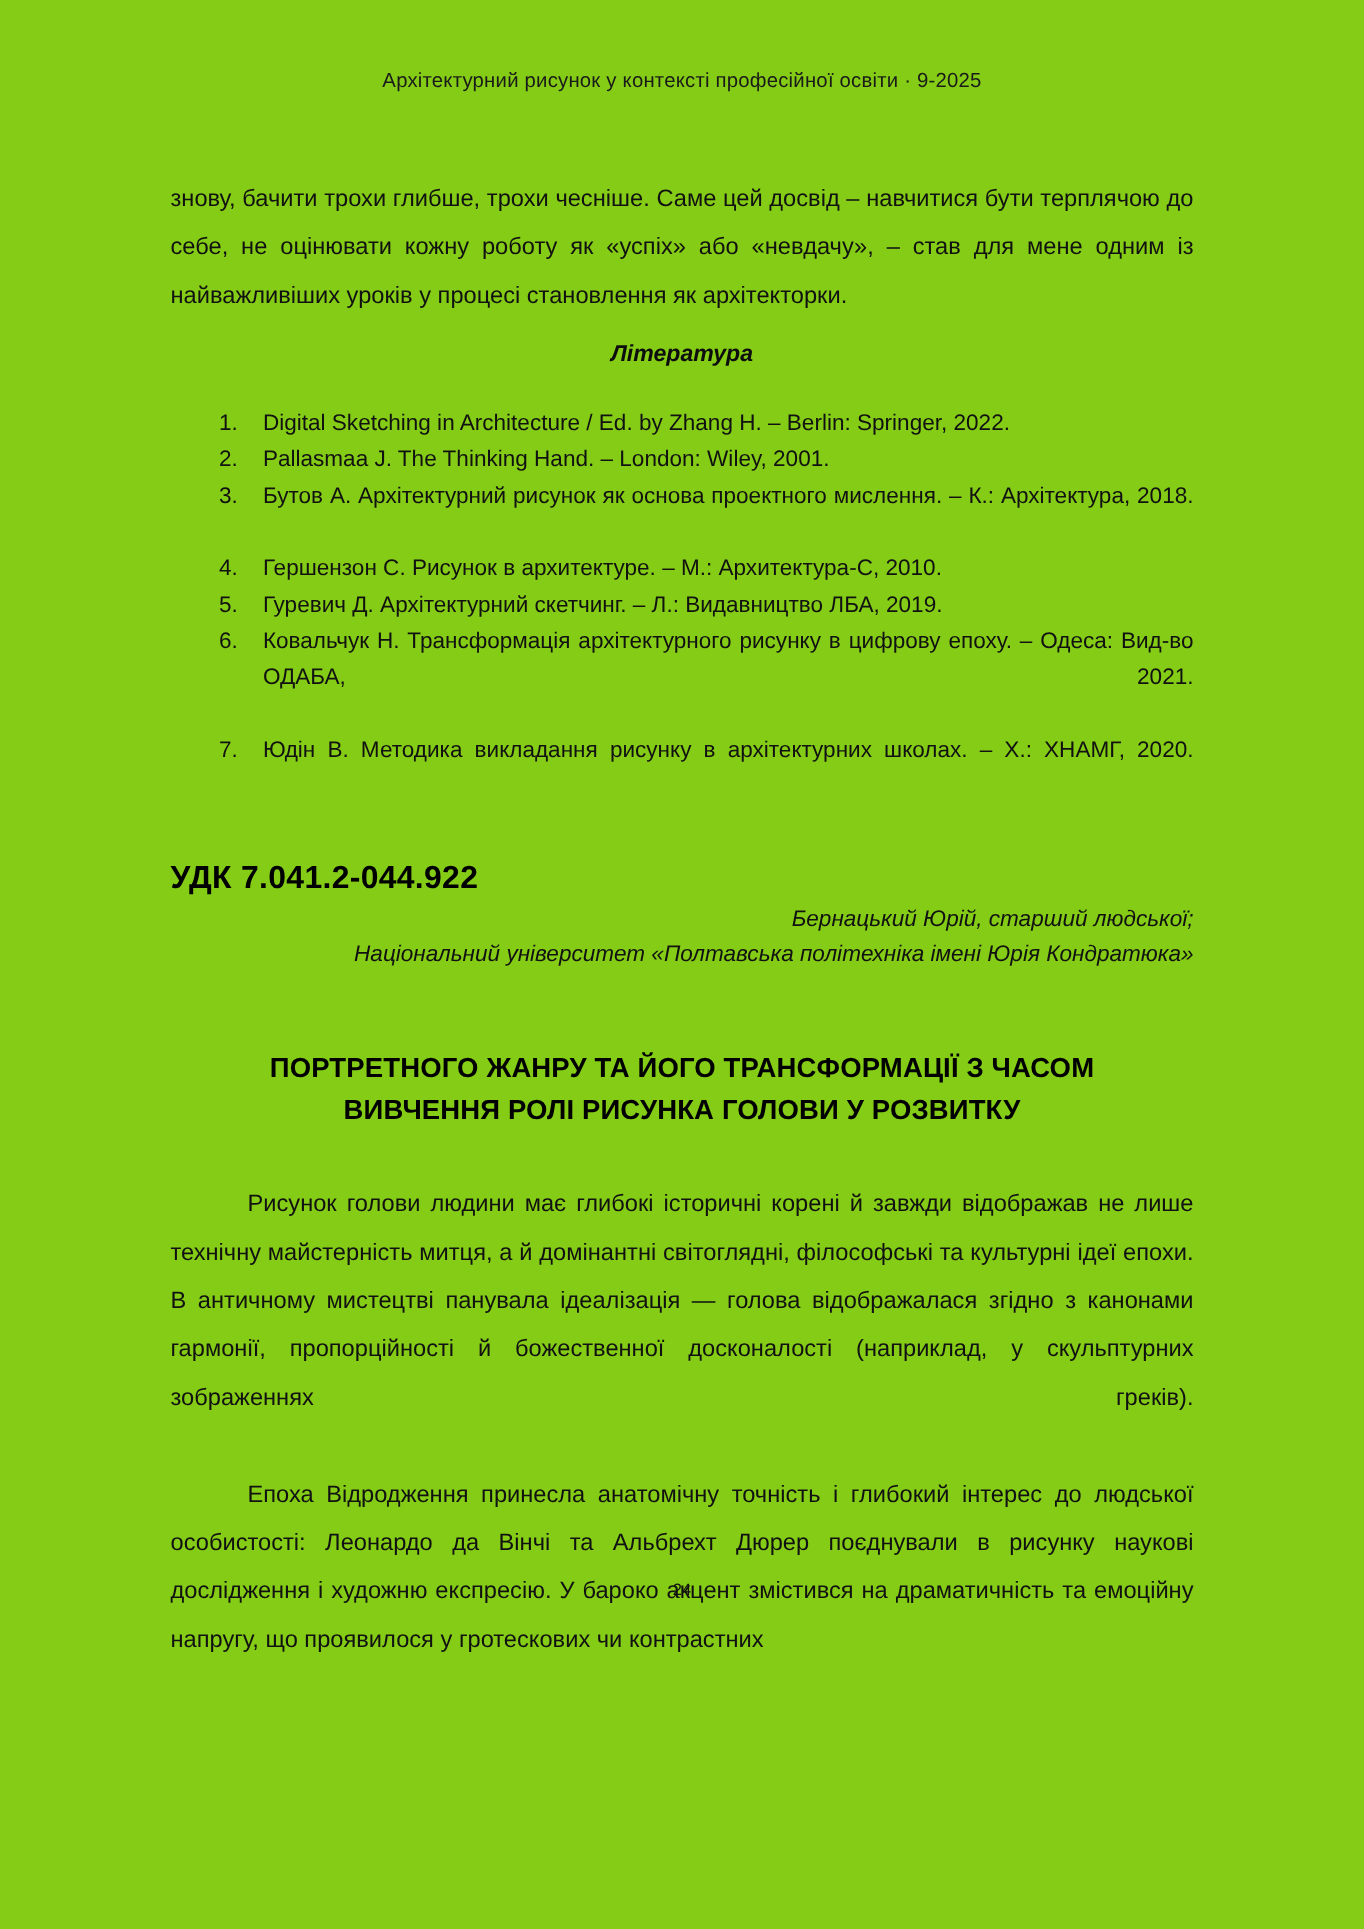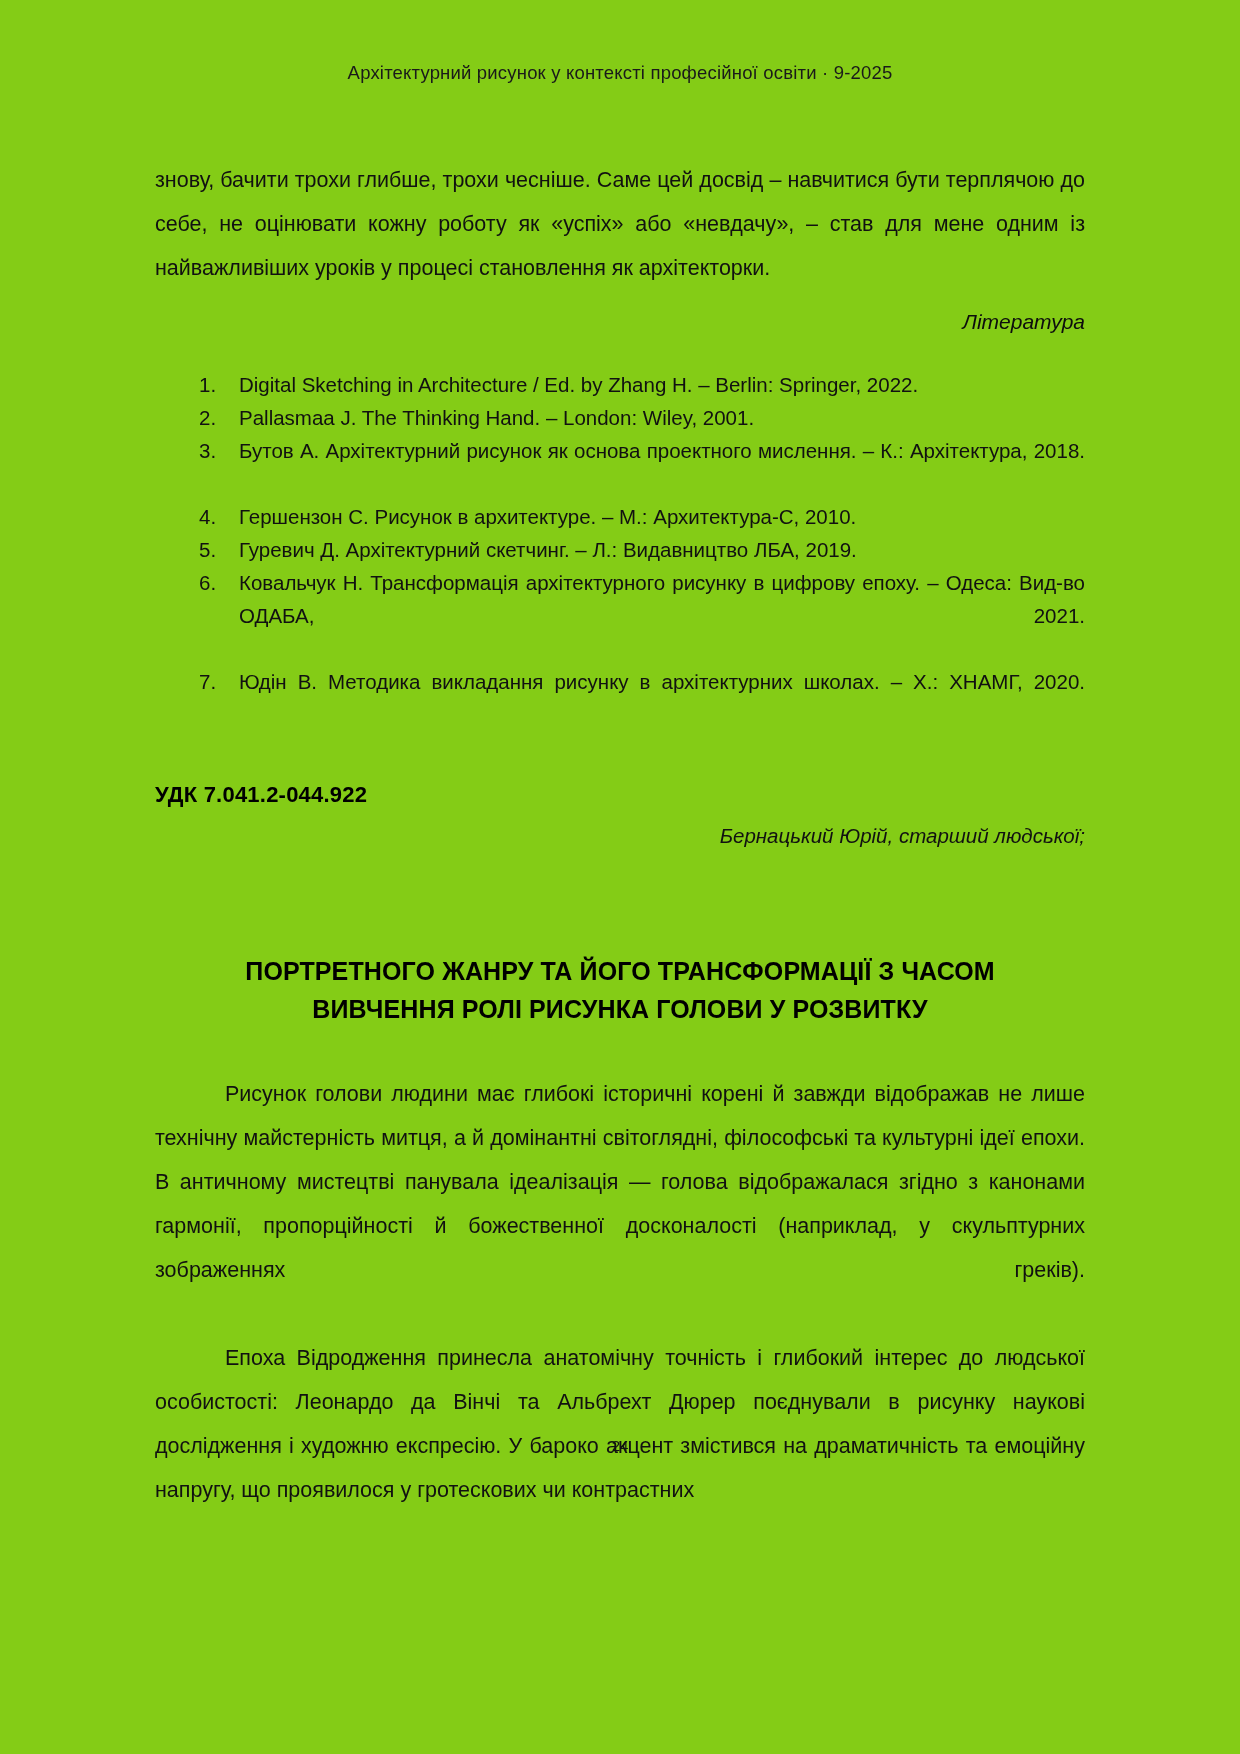--- a/index.html
+++ b/index.html
@@ -64,23 +64,23 @@
     width: 100%;
   }
   p.no-stretch::after { content: none; }
 
   
   .lit-heading {
     position: absolute;
     left: 0;
     right: 0;
     top: 310px;
-    text-align: right;
+    text-align: center;
     font-size: 21px;
-    font-weight: normal;
+    font-weight: bold;
     font-style: italic;
     color: #0d0d0d;
   }
 
   
   .refs {
     position: absolute;
     top: 368px;
     left: 40px;
     right: 0;
@@ -111,21 +111,21 @@
     display: inline-block;
     width: 100%;
   }
   .refs li .txt.short::after { content: none; }
 
   
   .udk {
     position: absolute;
     top: 782px;
     left: 0;
-    font-size: 22px;
+    font-size: 29px;
     font-weight: bold;
     letter-spacing: 0.01em;
     color: #000000;
   }
 
   
   .authors {
     position: absolute;
     top: 820px;
     left: 0;
@@ -237,20 +237,21 @@
         <span class="txt">Юдін В. Методика викладання рисунку в архітектурних школах. – Х.: ХНАМГ, 2020.</span>
       </li>
     </ol>
 
     <div class="udk">УДК 7.041.2-044.922</div>
 
     <div class="authors">
       <div>
         <span class="name">Бернацький Юрій</span><span class="affil">, старший людської;</span>
       </div>
+      <div class="affil">Національний університет «Полтавська політехніка імені Юрія Кондратюка»</div>
     </div>
 
     <div class="article-title">
       <div>ПОРТРЕТНОГО ЖАНРУ ТА ЙОГО ТРАНСФОРМАЦІЇ З ЧАСОМ</div>
       <div>ВИВЧЕННЯ РОЛІ РИСУНКА ГОЛОВИ У РОЗВИТКУ</div>
     </div>
 
     <div class="section-body">
       <p>Рисунок голови людини має глибокі історичні корені й завжди відображав не лише технічну майстерність митця, а й домінантні світоглядні, філософські та культурні ідеї епохи. В античному мистецтві панувала ідеалізація — голова відображалася згідно з канонами гармонії, пропорційності й божественної досконалості (наприклад, у скульптурних зображеннях греків).</p>
       <p class="no-stretch">Епоха Відродження принесла анатомічну точність і глибокий інтерес до людської особистості: Леонардо да Вінчі та Альбрехт Дюрер поєднували в рисунку наукові дослідження і художню експресію. У бароко акцент змістився на драматичність та емоційну напругу, що проявилося у гротескових чи контрастних</p>

